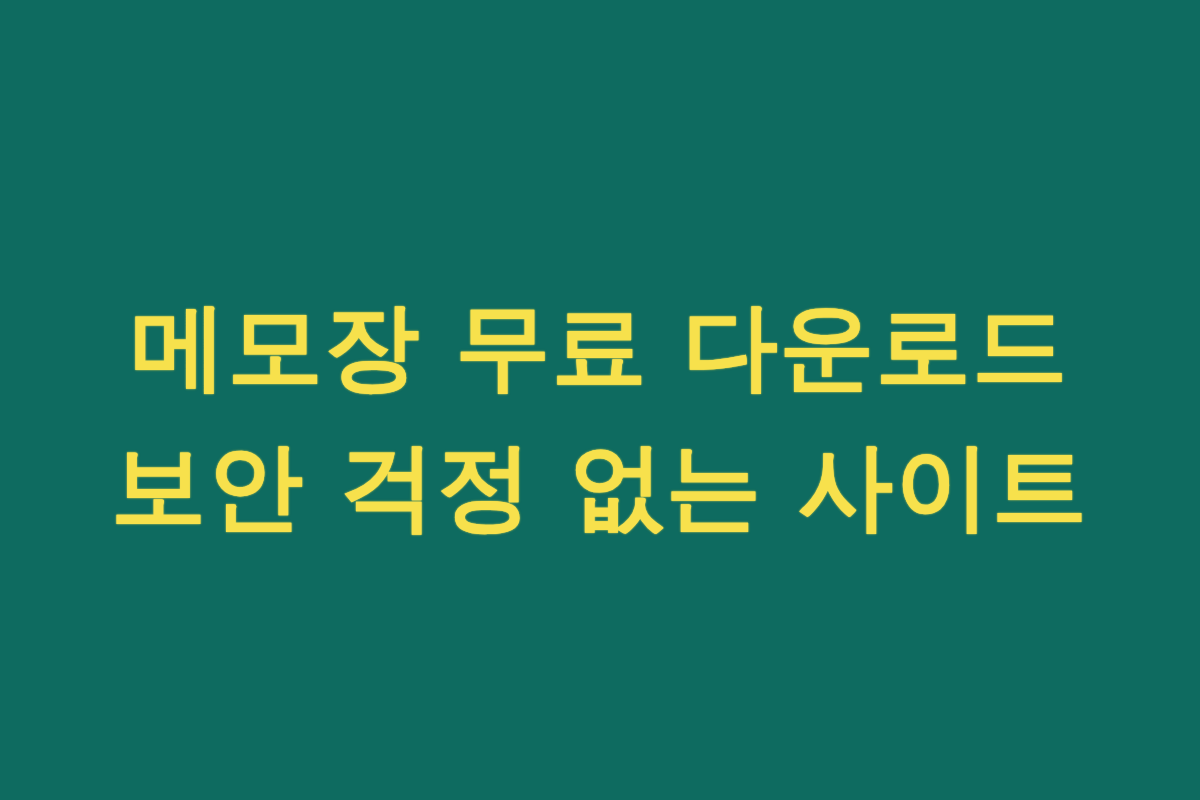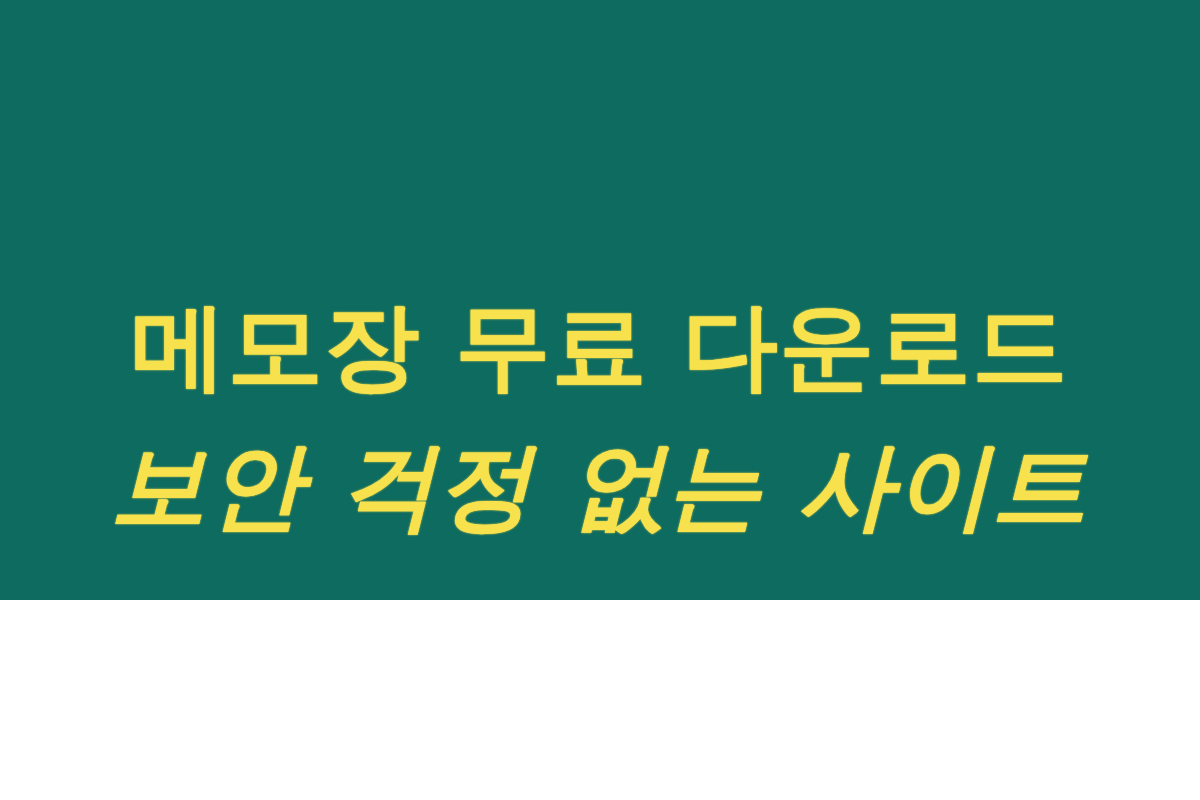--- a/index.html
+++ b/index.html
@@ -13,21 +13,21 @@
     height: 800px;
     overflow: hidden;
     font-family: "DejaVu Sans", "Liberation Sans", sans-serif;
   }
 
   
   .banner {
     position: relative;
     box-sizing: border-box;
     width: 1200px;
-    height: 600px;
+    height: 800px;
     display: flex;
     flex-direction: column;
     align-items: center;
     justify-content: center;
     background: #0e6b60;
     overflow: hidden;
   }
 
   
   .headline {
@@ -66,17 +66,17 @@
 </style>
 </head>
 <body>
 
 <div class="banner" style="background: rgb(14, 107, 96);">
 
   <div class="headline">
 
     <span class="headline-line headline-line--first" style="color: rgb(247, 225, 76);">메모장 무료 다운로드</span>
 
-    <span class="headline-line headline-line--second" style="color: rgb(247, 225, 76); font-style: italic;">보안 걱정 없는 사이트</span>
+    <span class="headline-line headline-line--second" style="color: rgb(247, 225, 76);">보안 걱정 없는 사이트</span>
 
   </div>
 
 </div>
 
 </body></html>

